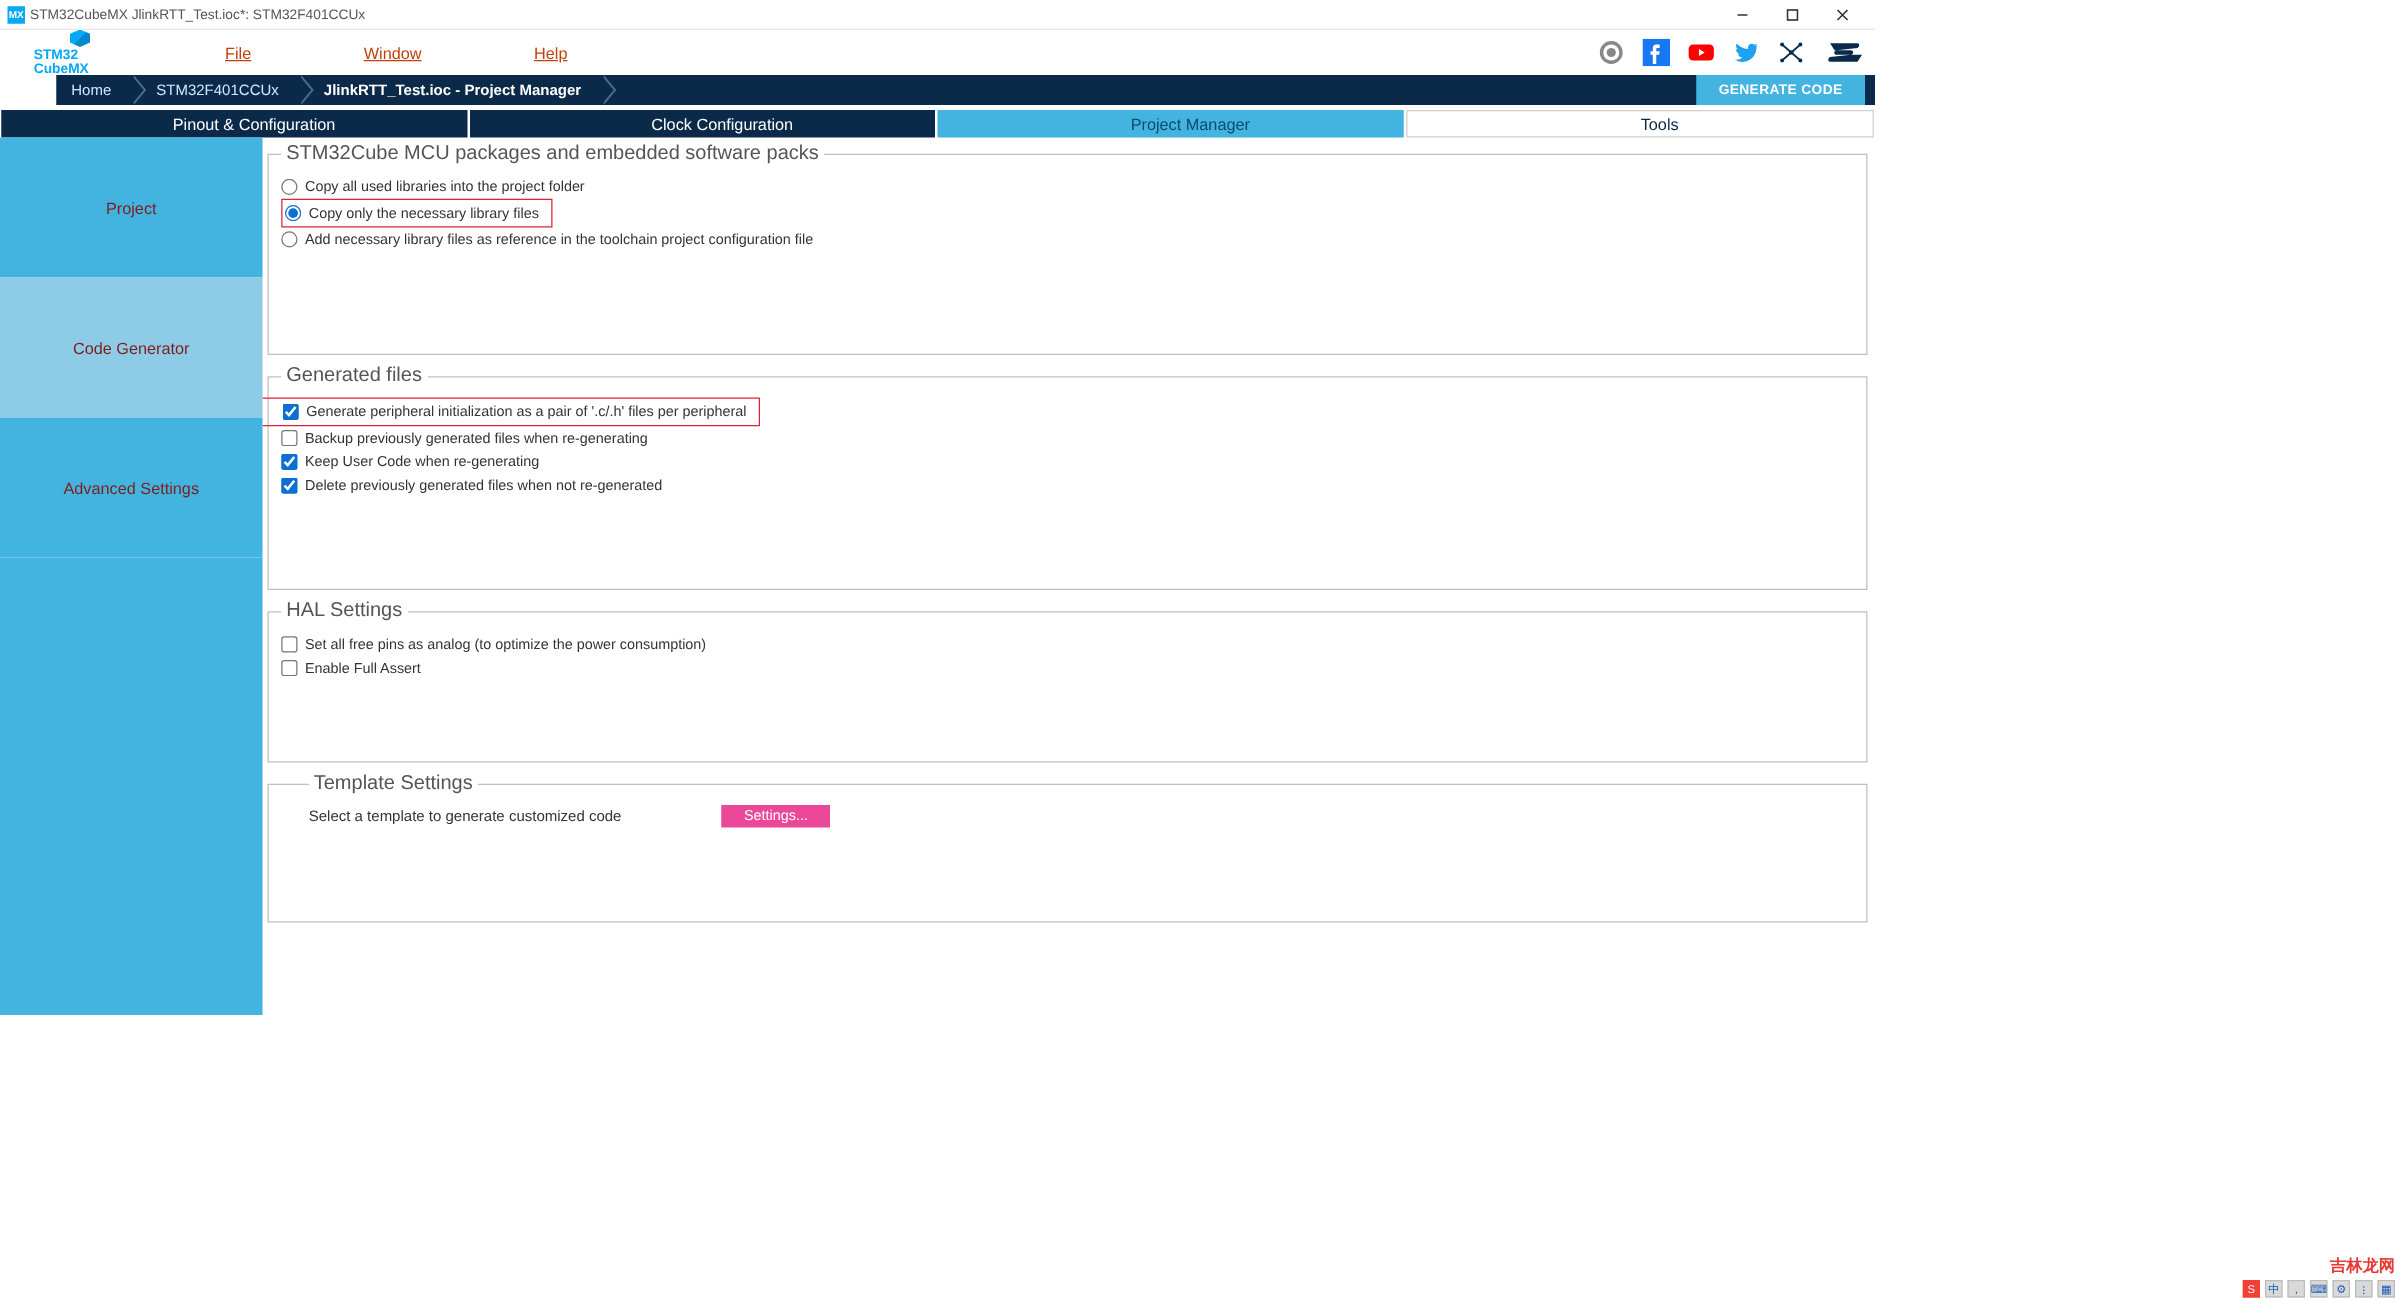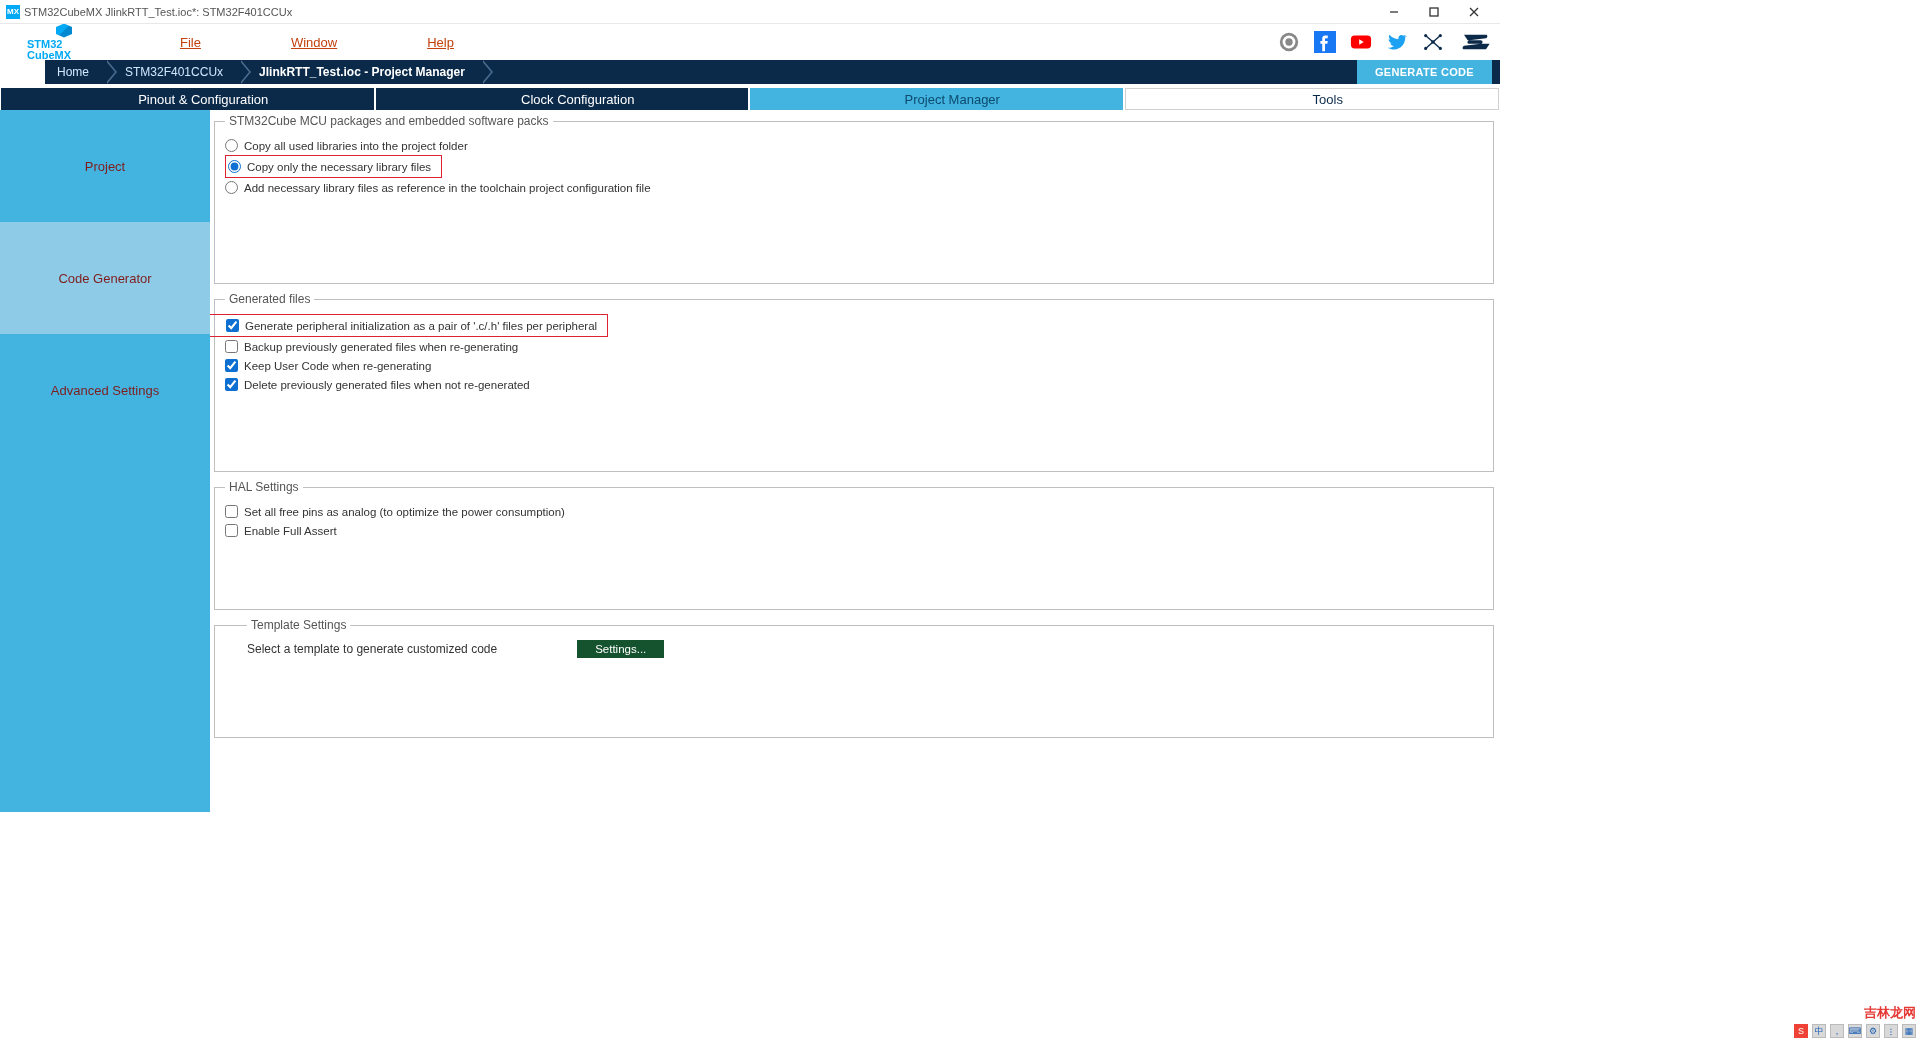--- a/index.html
+++ b/index.html
@@ -40,33 +40,33 @@
 
 .main { display: flex; height: calc(812px - 24px - 36px - 24px - 22px - 4px); }
 .sidebar { width: 210px; display: flex; flex-direction: column; }
 .side-item { flex: 0 0 112px; background: #43b4e0; color: #7f1d1d; display: flex; align-items: center; justify-content: center; font-size: 13px; cursor: pointer; }
 .side-item.sel { background: #8dcbe6; }
 .side-fill { flex: 1; background: #43b4e0; }
 
 .content { flex: 1; padding: 4px 6px 6px 4px; display: flex; flex-direction: column; gap: 8px; overflow: auto; }
 
 fieldset { border: 1px solid #bfbfbf; padding: 8px 10px 10px 10px; }
-legend { font-size: 12px; color: #555; padding: 0 4px; }
+legend { font-size: 16px; color: #555; padding: 0 4px; }
 .opt-row { display: flex; align-items: center; gap: 6px; padding: 3px 0; font-size: 11.5px; color: #333; }
 .opt-row input[type=radio], .opt-row input[type=checkbox] { accent-color: #0c6fd1; width: 13px; height: 13px; }
 
 .fs-packs { height: 170px; }
 .fs-genfiles { height: 180px; }
 .fs-hal { height: 130px; }
 .fs-template { height: 120px; padding-left: 32px; }
 
 .red-box { border: 1px solid #d23; display: inline-flex; padding: 1px 10px 1px 2px; }
 
 .tmpl-row { display: flex; align-items: center; gap: 80px; }
-.settings-btn { background: #14532d; color: #fff; border: none; padding: 3px 18px; font-size: 11.5px; cursor: pointer; }
+.settings-btn { background: #ec4899; color: #fff; border: none; padding: 3px 18px; font-size: 11.5px; cursor: pointer; }
 
 
 .watermark { position: fixed; right: 4px; bottom: 18px; font-size: 13px; color: #e53935; font-weight: bold; text-shadow: 0 0 2px #fff; }
 .ime { position: fixed; right: 4px; bottom: 2px; display: flex; gap: 4px; }
 .ime .b { width: 14px; height: 14px; background: #d9d9d9; border: 1px solid #bbb; font-size: 9px; display:flex; align-items:center; justify-content:center; color:#1a5fb4;}
 .ime .b.r { background:#ef4136; color:#fff; border-color:#ef4136;}
 
 svg { display:block; }
 </style>
 </head>

